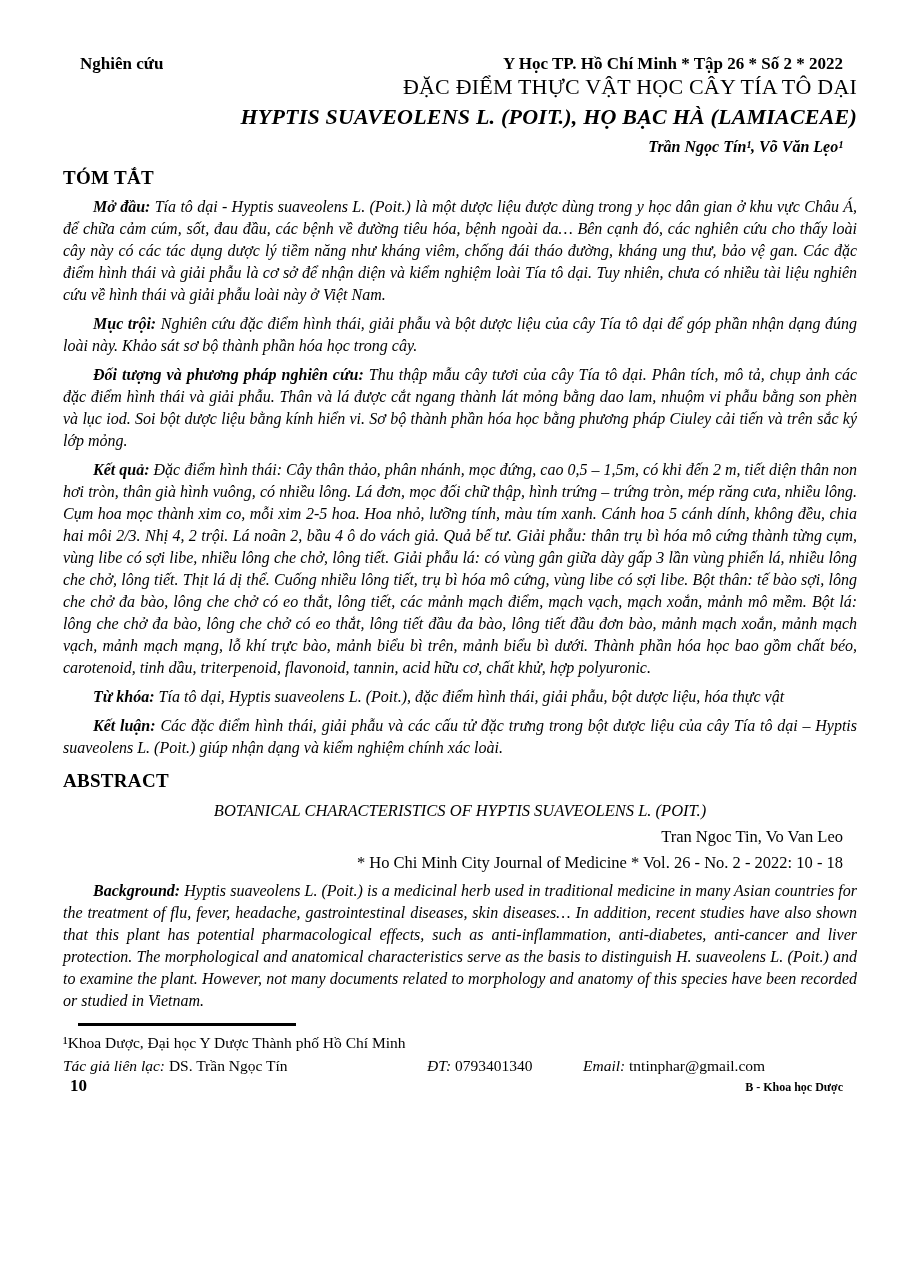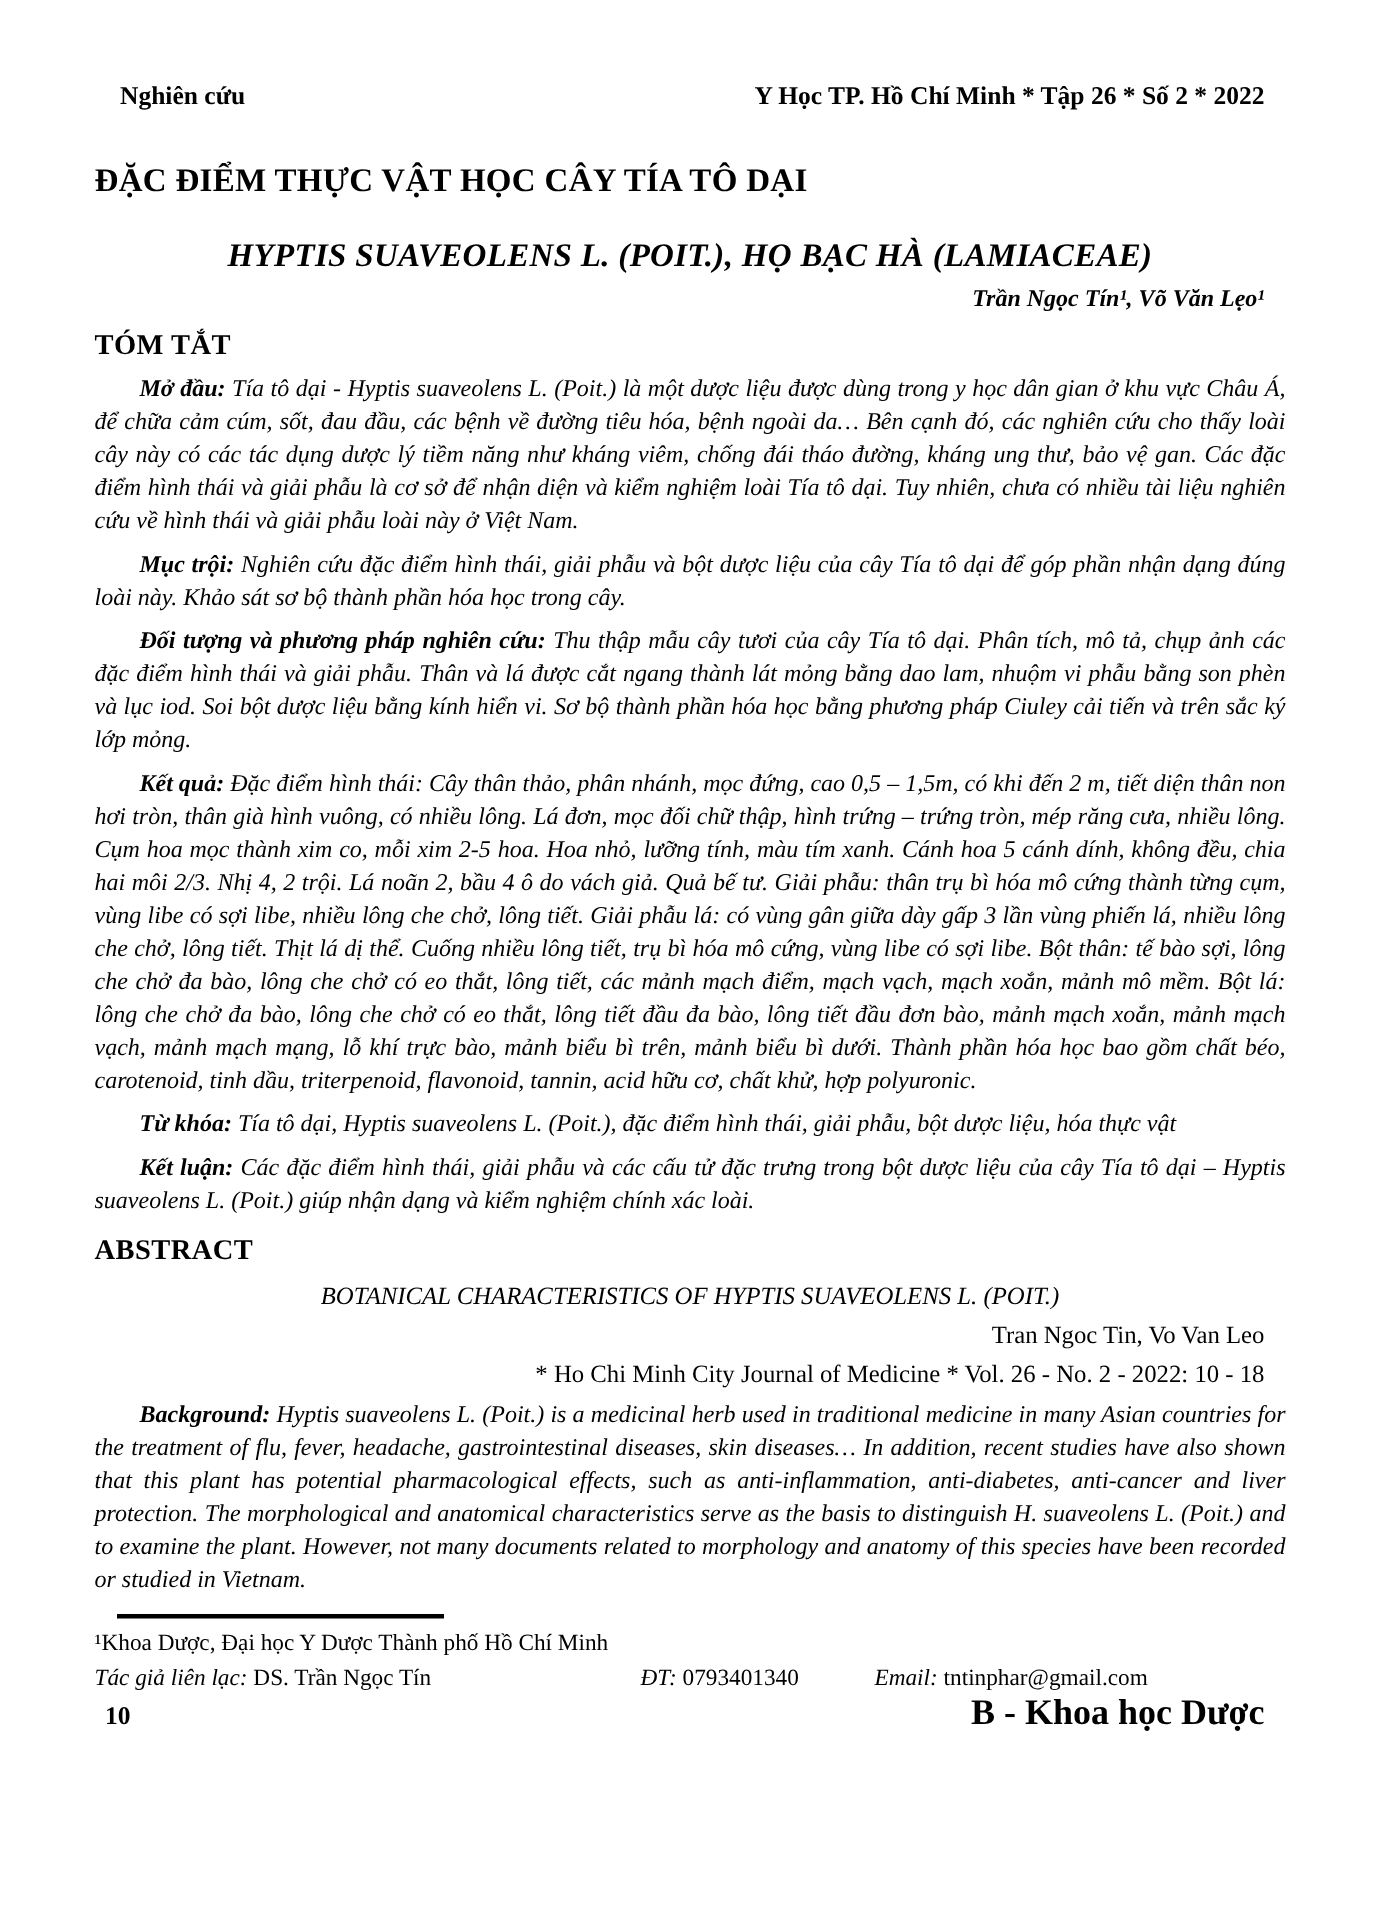--- a/index.html
+++ b/index.html
@@ -9,22 +9,22 @@
     font-family: "Liberation Serif", "DejaVu Serif", serif;
     overflow: hidden;
   }
   .page { position: relative; width: 794px; padding: 54px 57px 0 63px; }
 
   .header-row {
     display: flex; justify-content: space-between; align-items: baseline;
     font-weight: bold; font-size: 17px; padding: 0 14px 0 17px;
   }
 
-  .title-line1 { text-align: left; font-weight: bold; font-size: 22px; margin-top: 33px; letter-spacing: 0.2px; }
-  .title-line2 { text-align: center; font-weight: bold; font-style: italic; font-size: 22px; margin-top: 24px; letter-spacing: 0.2px; }
+  .title-line1 { text-align: right; font-weight: normal; font-size: 22px; letter-spacing: 0.2px; }
+  .title-line2 { text-align: right; font-weight: bold; font-style: italic; font-size: 22px; margin-top: 4px; letter-spacing: 0.2px; }
 
   .authors-line {
     text-align: right; font-weight: bold; font-style: italic;
     font-size: 16px; margin-top: 8px; padding-right: 14px;
   }
 
   .section-heading { font-weight: bold; font-size: 19px; margin: 11px 0 3px 0; letter-spacing: 0.3px; }
 
   .par {
     font-style: italic; font-size: 16px; line-height: 22px;
@@ -41,21 +41,21 @@
   .contact-left { width: 364px; }
   .contact-mid  { width: 156px; }
   .contact-right { flex: 1; }
   .contact-row .lbl { font-style: italic; }
 
   .footer-row {
     display: flex; justify-content: space-between; align-items: baseline;
     font-weight: bold; padding-right: 14px;
   }
   .page-number { font-size: 17px; padding-left: 7px; }
-  .footer-section { font-size: 24px; }
+  .footer-section { font-size: 12px; }
 </style>
 </head>
 <body>
 
 <div class="page">
 
   <div class="header-row">
     <span>Nghiên cứu</span>
     <span>Y Học TP. Hồ Chí Minh * Tập 26 * Số 2 * 2022</span>
   </div>

